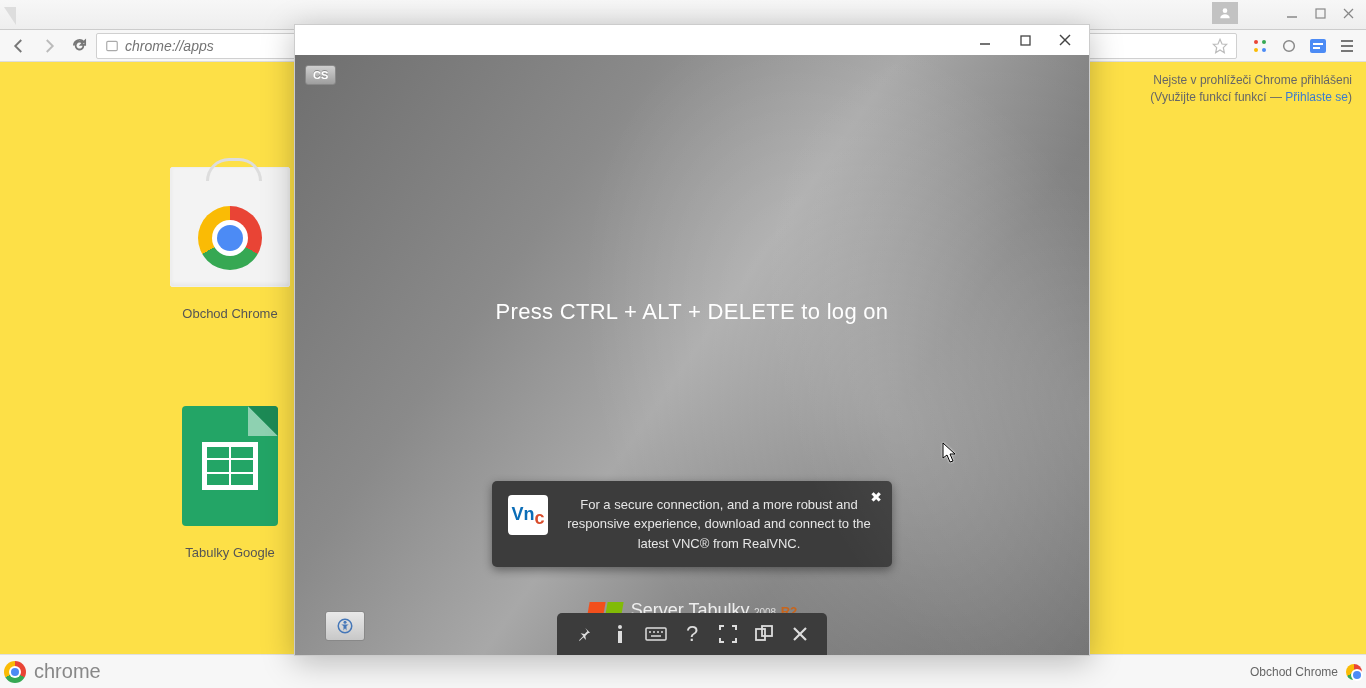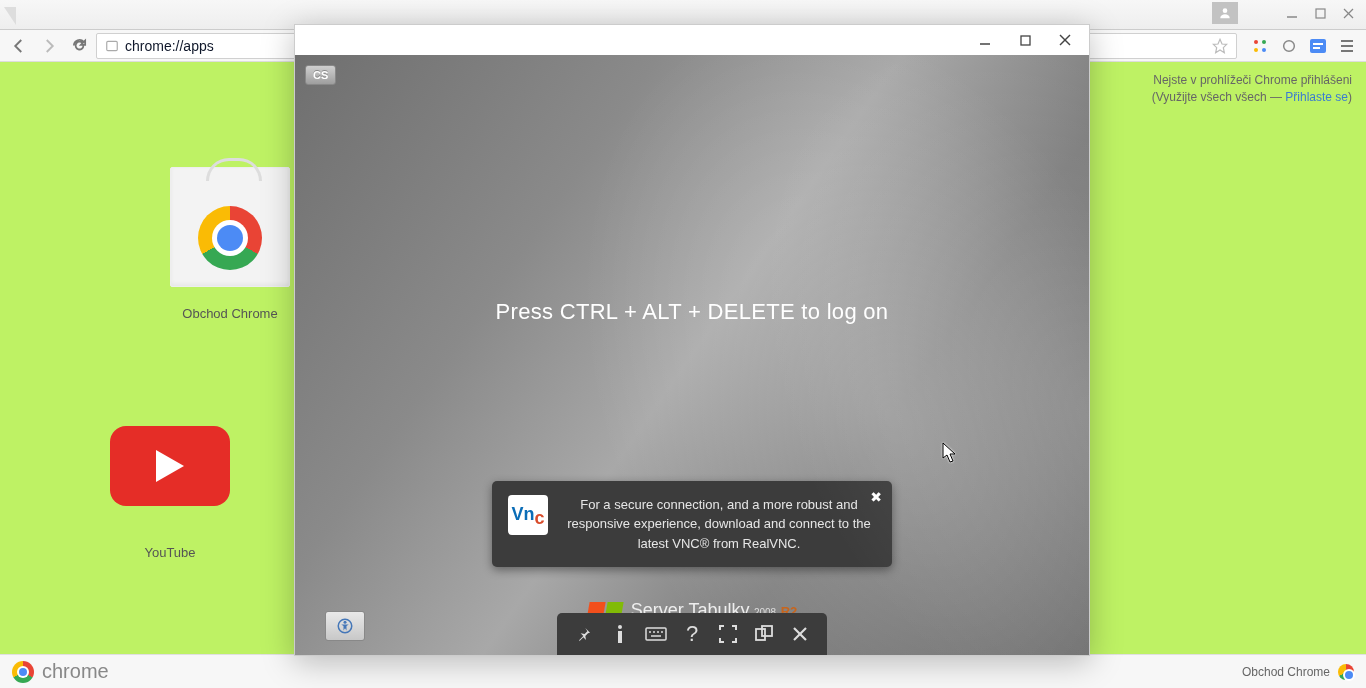--- a/index.html
+++ b/index.html
@@ -12,24 +12,24 @@
 .tab .favicon span { width:4px; height:4px; }
 .tab-close { color:#999; font-size:14px; margin-left:auto; cursor:pointer; }
 .new-tab { width: 0; height: 0; border-style: solid; border-width: 0 12px 18px 0; border-color: transparent #ddd transparent transparent; margin-left: 4px; margin-bottom: 4px; }
 .win-controls { position: absolute; right: 4px; top: 2px; display: flex; gap: 0; }
 .win-controls .btn { width: 28px; height: 22px; display: flex; align-items: center; justify-content: center; color: #888; font-size: 12px; }
 .win-avatar { position:absolute; right: 128px; top: 2px; width: 26px; height: 22px; background:#c2c2c2; display:flex; align-items:center; justify-content:center; }
 
 .toolbar { height: 32px; background: #f7f7f7; display: flex; align-items: center; padding: 0 6px; gap: 4px; border-bottom: 1px solid #ddd; }
 .tb-btn { width: 26px; height: 26px; display: flex; align-items: center; justify-content: center; color: #888; }
 .omnibox { flex: 1; height: 26px; border: 1px solid #d0d0d0; border-radius: 2px; background: #fff; display: flex; align-items: center; padding: 0 8px; font-size: 14px; color: #555; gap: 6px; }
-.omnibox .proto { color:#0f172a; }
+.omnibox .proto { color:#737373;font-style:italic; }
 .tb-right { display:flex; gap:3px; margin-left:6px; }
 
-.content { position: absolute; top: 62px; left: 0; right: 0; bottom: 34px; background: #bef264; }
+.content { position: absolute; top: 62px; left: 0; right: 0; bottom: 34px; background: #fde047; }
 
 .signin-msg { position:absolute; top: 10px; right: 14px; text-align:right; font-size:12px; color:#666; line-height:1.4; }
 .signin-msg a { color:#3b7cd1; cursor:pointer; }
 
 .apps-grid { position:absolute; top: 100px; left: 140px; right:140px; display:flex; flex-wrap:wrap; gap: 80px 160px; }
 .app-tile { width: 180px; display:flex; flex-direction:column; align-items:center; gap:14px; }
 .app-icon-box { width: 130px; height: 130px; display:flex; align-items:center; justify-content:center; }
 .app-label { font-size: 13px; color:#555; text-align:center; }
 
 
@@ -45,21 +45,21 @@
 .yt-icon .play { width:0; height:0; border-style:solid; border-width:16px 0 16px 28px; border-color: transparent transparent transparent #fff; }
 
 
 .sheets-icon { width:96px; height:120px; background:#23a566; border-radius:4px; position:relative; overflow:hidden; display:flex; align-items:center; justify-content:center; }
 .sheets-fold { position:absolute; top:0; right:0; width:30px; height:30px; background:#1d8a55; clip-path: polygon(0 0, 100% 100%, 100% 0); }
 .sheets-fold2 { position:absolute; top:0; right:0; width:30px; height:30px; background:#8ed1b1; clip-path: polygon(0 0, 100% 100%, 0 100%); }
 .sheets-grid { width:56px; height:48px; border:4px solid #fff; display:grid; grid-template-columns: 1fr 1fr; grid-template-rows: 1fr 1fr 1fr; }
 .sheets-grid div { border:1px solid #fff; }
 
 
-.bottom-bar { position:absolute; bottom:0; left:0; right:0; height:34px; background:#f7f7f7; border-top:1px solid #e0e0e0; display:flex; align-items:center; padding: 0 12px; }
+.bottom-bar { position:absolute; bottom:0; left:0; right:0; height:34px; background:#f7f7f7; border-top:1px solid #e0e0e0; display:flex; align-items:center; padding: 0 4px; }
 .bottom-bar .chrome-word { font-size:20px; color:#888; margin-left:8px; }
 .bottom-bar .mini-logo { width:22px; height:22px; border-radius:50%; background: conic-gradient(#e94435 0 120deg, #36a853 120deg 240deg, #fabb05 240deg 360deg); position:relative; }
 .bottom-bar .mini-logo::before { content:''; position:absolute; top:5px; left:5px; width:12px; height:12px; border-radius:50%; background:#fff; }
 .bottom-bar .mini-logo::after { content:''; position:absolute; top:7px; left:7px; width:8px; height:8px; border-radius:50%; background:#4c8bf5; }
 .bottom-right { margin-left:auto; display:flex; align-items:center; gap:8px; font-size:12px; color:#666; }
 
 
 .vnc-window { position:absolute; top: 24px; left: 294px; width: 796px; height: 632px; background:#fff; box-shadow: 0 6px 30px rgba(0,0,0,.25); border: 1px solid #ccc; display:flex; flex-direction:column; }
 .vnc-titlebar { height:30px; background:#fff; display:flex; align-items:center; justify-content:flex-end; padding:0 4px; }
 .vnc-titlebar .wb { width:40px; height:28px; display:flex; align-items:center; justify-content:center; font-size:13px; color:#444; }
@@ -197,21 +197,21 @@
           <line x1="2" y1="13" x2="14" y2="13"></line>
         </svg>
       </div>
   </div>
 </div>
 
 <div class="content">
   <div class="signin-msg">
     <div>Nejste v prohlížeči Chrome přihlášeni</div>
     <div>
-      <span>(Využijte všech všech — </span><a>Přihlaste se</a><span>)</span>
+      <span>(Využijte funkcí funkcí — </span><a>Přihlaste se</a><span>)</span>
     </div>
   </div>
 
   <div class="apps-grid">
     <div class="app-tile">
       <div class="app-icon-box">
         <div class="store-bag">
           <div class="chrome-logo"></div>
         </div>
       </div>
@@ -220,28 +220,20 @@
 
     <div class="app-tile" style="visibility:hidden">
         <div class="app-icon-box"></div>
         <div class="app-label"></div>
       </div>
     <div class="app-tile" style="visibility:hidden">
         <div class="app-icon-box"></div>
         <div class="app-label"></div>
       </div>
 
-    <div class="app-tile" style="margin-left:-60px">
-      <div class="app-icon-box">
-        <div class="yt-icon">
-            <div class="play"></div>
-          </div>
-      </div>
-      <div class="app-label">YouTube</div>
-    </div>
 
     <div class="app-tile">
       <div class="app-icon-box">
         <div class="sheets-icon">
           <div class="sheets-fold2"></div>
             <div class="sheets-fold"></div>
           <div class="sheets-grid">
               <div></div>
               <div></div>
               <div></div>

